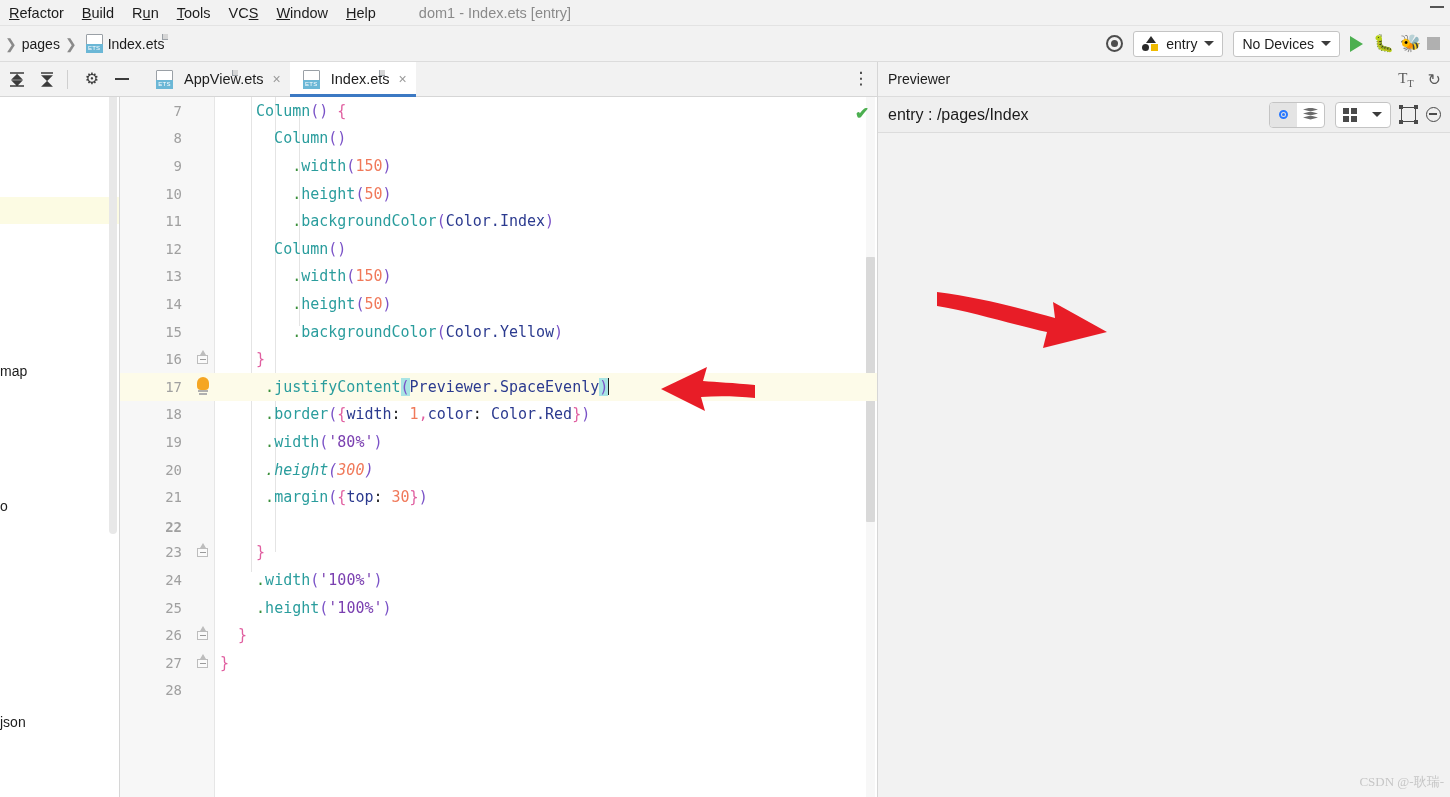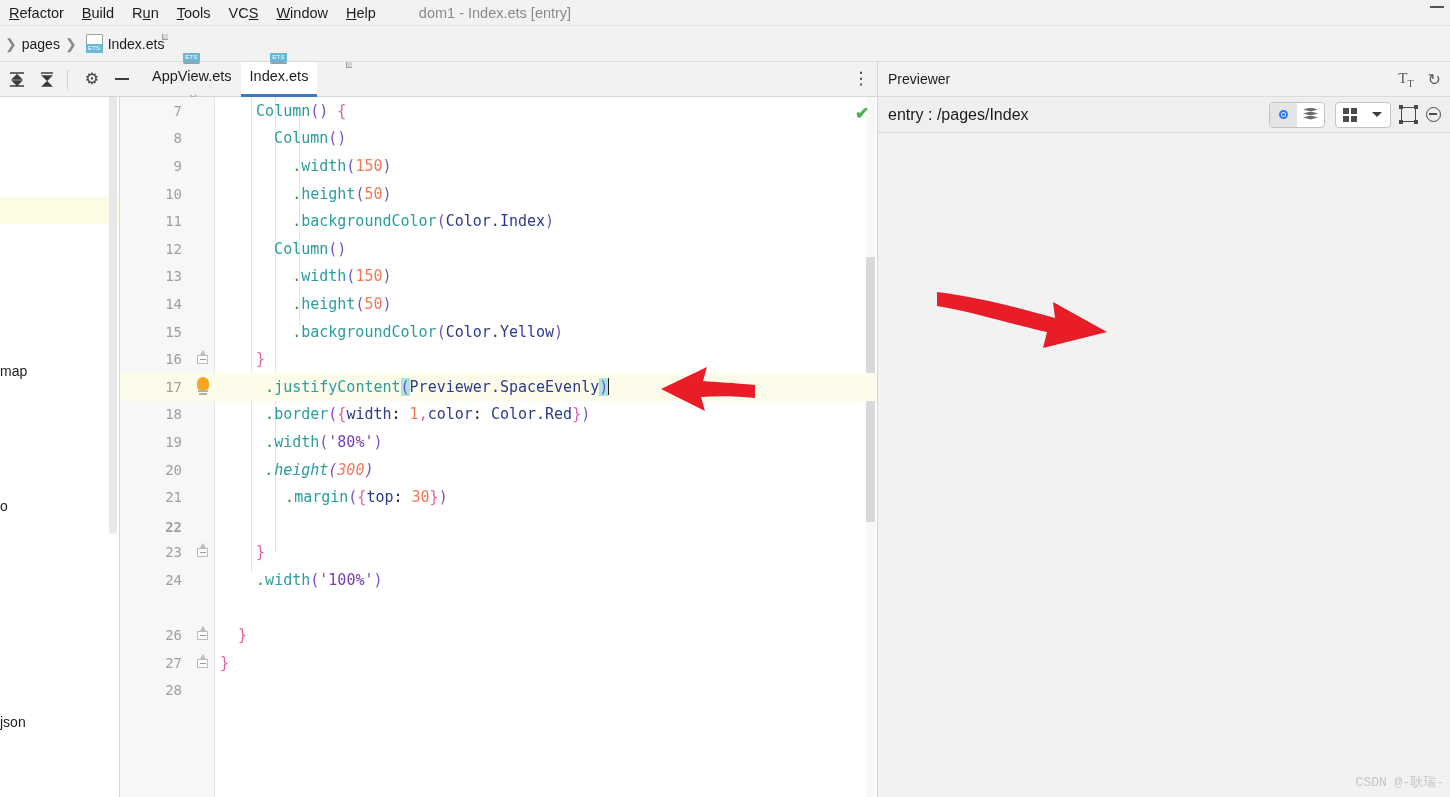--- a/index.html
+++ b/index.html
@@ -100,21 +100,20 @@
   }
   .edtb-btn{ width:26px;height:26px;margin-left:4px; position:relative; }
   .tb-sep{ width:1px; height:19px; background:#cfcfcf; margin:0 7px; }
   .gear{ font-size:16px; color:#3c3c3c; text-align:center; line-height:26px; }
   .minus{ width:14px;height:2px;background:#3c3c3c; margin:12px auto; }
   .tabs{ display:flex; align-items:flex-end; height:35px; margin-left:8px; }
   .tab{
     height:35px; display:flex; align-items:center; gap:6px;
     padding:0 9px; font-size:14.5px; color:#1c1c1c; white-space:nowrap;
     position:relative;
-    flex-direction:column;
   }
   .tab.active{ background:#ffffff; }
   .tab.active:after{
     content:""; position:absolute; left:0; bottom:0; width:100%; height:3px; background:#3c79c3;
   }
   .tab-x{ color:#9a9a9a; font-size:14px; margin-left:3px; }
   .ellipsis-v{
     position:absolute; right:0; top:0; width:32px; height:35px;
     color:#3c3c3c; font-size:17px; text-align:center; line-height:33px;
   }
@@ -219,21 +218,21 @@
   .grid4{ width:14px;height:14px;display:grid;grid-template-columns:6px 6px;grid-template-rows:6px 6px;gap:2px;}
   .grid4 i{ background:#4a4a4a; display:block; }
   .frame-icon{ width:15px;height:15px;border:1.6px solid #4a4a4a; position:relative;}
   .frame-icon b{ position:absolute;width:4px;height:4px;background:#4a4a4a;}
   .minus-circle{ width:15px;height:15px;border:1.6px solid #4a4a4a;border-radius:50%;position:relative;}
   .minus-circle:after{content:"";position:absolute;left:2px;top:5.2px;width:8px;height:1.6px;background:#4a4a4a;}
   
   .arrow{ position:absolute; pointer-events:none; }
   .watermark{
     position:absolute; right:6px; bottom:6px; font-size:13px; color:#c6c6c6;
-    font-family:Liberation Mono, monospace; white-space:nowrap;
+    font-family:Liberation Serif, serif; white-space:nowrap;
   }
 </style>
 </head>
 <body>
 
 <div class="menubar">
   <div class="menu-item"><span class="mn">R</span><span>efactor</span></div>
   <div class="menu-item"><span class="mn">B</span>uild</div>
   <div class="menu-item">R<span class="mn">u</span>n</div>
   <div class="menu-item"><span class="mn">T</span>ools</div>
@@ -248,20 +247,40 @@
   <span class="crumb-sep">❯</span>
   <span class="crumb">pages</span>
   <span class="crumb-sep">❯</span>
   <span class="ets-icon">
     <span class="pg"></span>
       <span class="fold"></span>
     <span class="lbl">ETS</span>
   </span>
   <span class="crumb">Index.ets</span>
 
+  <div class="nav-right">
+    <div class="target-icon"></div>
+    <div class="combo">
+      <span class="entry-glyph">
+          <i class="tri"></i>
+          <i class="cir"></i>
+          <i class="sq"></i>
+        </span>
+      <span>entry</span>
+      <span class="caret"></span>
+    </div>
+    <div class="combo">
+      <span>No Devices</span>
+      <span class="caret"></span>
+    </div>
+    <div class="run-btn"></div>
+    <div class="bug">🐛</div>
+    <div class="bug">🐝</div>
+    <div class="stop-btn"></div>
+  </div>
 </div>
 
 <div class="leftpanel">
   <div class="lp-row lp-gray" style="top:0px;">hengApp</div>
   <div class="lp-row lp-sel" style="top:135px;"></div>
   <div class="lp-row lp-dark" style="top:296px;">map</div>
   <div class="lp-row lp-dark" style="top:431px;">o</div>
   <div class="lp-row lp-dark" style="top:647px;">json</div>
   <div class="lp-scroll"></div>
 </div>
@@ -376,37 +395,41 @@
       <div class="lrow" style="top: 331.2px;">
         <div class="lnum">19</div>
         <div class="code" style="left: 145.1px;"><span class="t-dot">.</span><span class="t-fn">width</span><span class="t-paren">(</span><span class="t-str">'80%'</span><span class="t-paren">)</span></div>
       </div>
       <div class="lrow" style="top: 358.8px;">
         <div class="lnum">20</div>
         <div class="code" style="left: 145.1px; font-style: italic;"><span class="t-dot">.</span><span class="t-fn">height</span><span class="t-paren">(</span><span class="t-num">300</span><span class="t-paren">)</span></div>
       </div>
       <div class="lrow" style="top: 386.4px;">
         <div class="lnum">21</div>
-        <div class="code" style="left: 145.1px; margin-left: 20px;"><span class="t-dot">.</span><span class="t-fn">margin</span><span class="t-paren">(</span><span class="t-brace">{</span><span class="t-key">top</span><span class="t-plain">: </span><span class="t-num">30</span><span class="t-brace">}</span><span class="t-paren">)</span></div>
+        <div class="code" style="left: 145.1px;"><span class="t-dot">.</span><span class="t-fn">margin</span><span class="t-paren">(</span><span class="t-brace">{</span><span class="t-key">top</span><span class="t-plain">: </span><span class="t-num">30</span><span class="t-brace">}</span><span class="t-paren">)</span></div>
       </div>
       <div class="lrow" style="top: 416px; font-weight: bold;">
         <div class="lnum">22</div>
         <div class="code" style="left: 100px;"></div>
       </div>
       <div class="lrow" style="top: 441.6px;">
         <div class="lnum">23</div>
         <div class="fold up">
           <div class="fbox"></div>
           <div class="tip"></div>
         </div>
         <div class="code" style="left: 136.08px;"><span class="t-brace">}</span></div>
       </div>
       <div class="lrow" style="top: 469.2px;">
         <div class="lnum">24</div>
         <div class="code" style="left: 136.08px;"><span class="t-dot">.</span><span class="t-fn">width</span><span class="t-paren">(</span><span class="t-str">'100%'</span><span class="t-paren">)</span></div>
+      </div>
+      <div class="lrow" style="top: 496.8px;">
+        <div class="lnum">25</div>
+        <div class="code" style="left: 136.08px;"><span class="t-dot">.</span><span class="t-fn">height</span><span class="t-paren">(</span><span class="t-str">'100%'</span><span class="t-paren">)</span></div>
       </div>
       <div class="lrow" style="top: 524.4px;">
         <div class="lnum">26</div>
         <div class="fold up">
           <div class="fbox"></div>
           <div class="tip"></div>
         </div>
         <div class="code" style="left: 118.04px;"><span class="t-brace">}</span></div>
       </div>
       <div class="lrow" style="top: 552px;">

